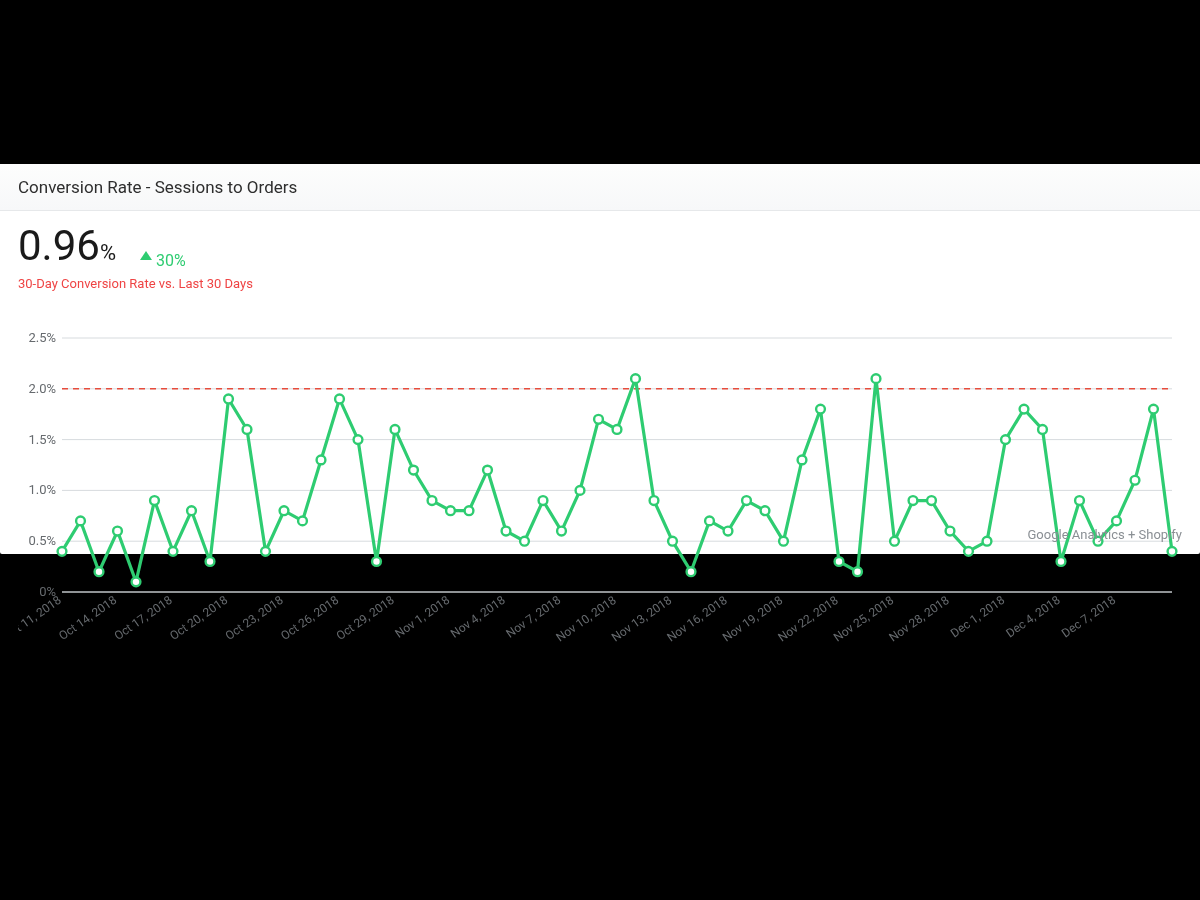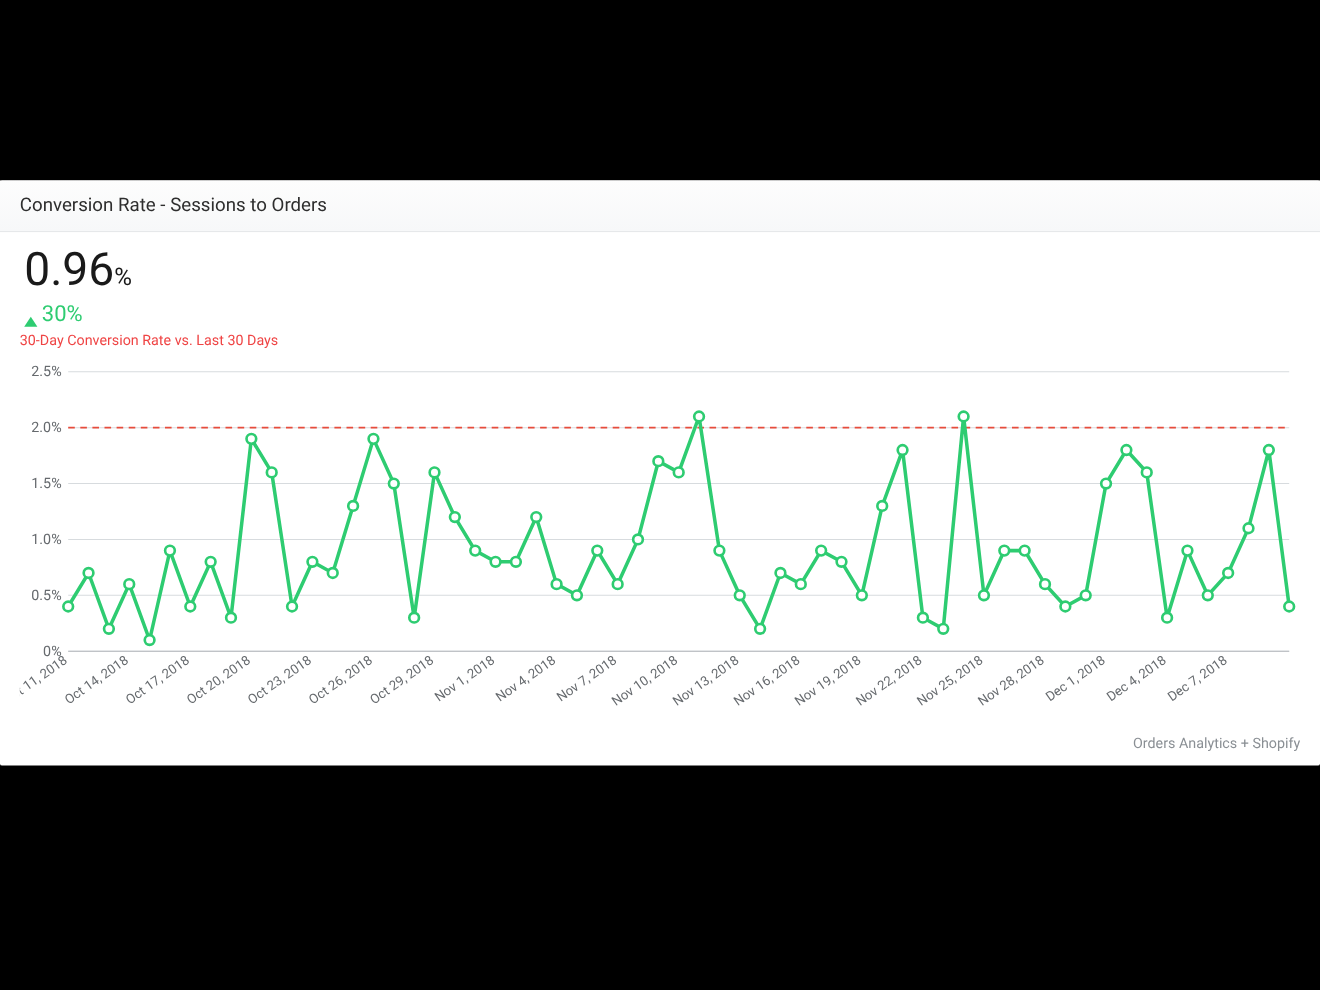--- a/index.html
+++ b/index.html
@@ -8,21 +8,21 @@
     width: 1200px;
     height: 900px;
     background: #000;
     font-family: -apple-system, BlinkMacSystemFont, "Segoe UI", Roboto, Helvetica, Arial, sans-serif;
   }
   .panel {
     position: absolute;
     left: 0;
     top: 164px;
     width: 1200px;
-    height: 532px;
+    height: 390px;
     background: #fff;
     border-radius: 2px;
     box-sizing: border-box;
   }
   .panel-header {
     height: 46px;
     border-bottom: 1px solid #e6e8ea;
     background: linear-gradient(#fdfdfd, #f7f8f9);
     padding: 0 18px;
     display: flex;
@@ -32,38 +32,37 @@
     font-size: 17px;
     color: #2e2e2e;
     font-weight: 400;
   }
   .summary {
     padding: 14px 18px 2px 18px;
   }
   .big-number {
     display: flex;
     align-items: baseline;
-    gap: 6px;
-    flex-direction: column;
+    gap: 20px;
   }
   .big-value {
     font-size: 42px;
     font-weight: 400;
     color: #1a1a1a;
     line-height: 1;
   }
   .big-pct {
     font-size: 22px;
     color: #1a1a1a;
   }
   .delta {
     color: #2ecc71;
-    font-size: 20px;
+    font-size: 16px;
     display: inline-flex;
-    align-items: flex-end;
+    align-items: flex-start;
     gap: 4px;
     margin-left: 4px;
   }
   .delta-tri {
     width: 0; height: 0;
     border-left: 6px solid transparent;
     border-right: 6px solid transparent;
     border-bottom: 9px solid #2ecc71;
     display: inline-block;
   }
@@ -237,14 +236,14 @@
           <text x="876.5" y="270" text-anchor="end" transform="rotate(-35 876.5 270)">Nov 25, 2018</text>
           <text x="932" y="270" text-anchor="end" transform="rotate(-35 932 270)">Nov 28, 2018</text>
           <text x="987.5" y="270" text-anchor="end" transform="rotate(-35 987.5 270)">Dec 1, 2018</text>
           <text x="1043" y="270" text-anchor="end" transform="rotate(-35 1043 270)">Dec 4, 2018</text>
           <text x="1098.5" y="270" text-anchor="end" transform="rotate(-35 1098.5 270)">Dec 7, 2018</text>
           <text x="1154" y="270" text-anchor="end" transform="rotate(-35 1154 270)"></text>
         </g>
       </svg>
   </div>
 
-  <div class="source">Orders Analytics + Shopify</div>
+  <div class="source">Google Analytics + Shopify</div>
 </div>
 
 </body></html>

